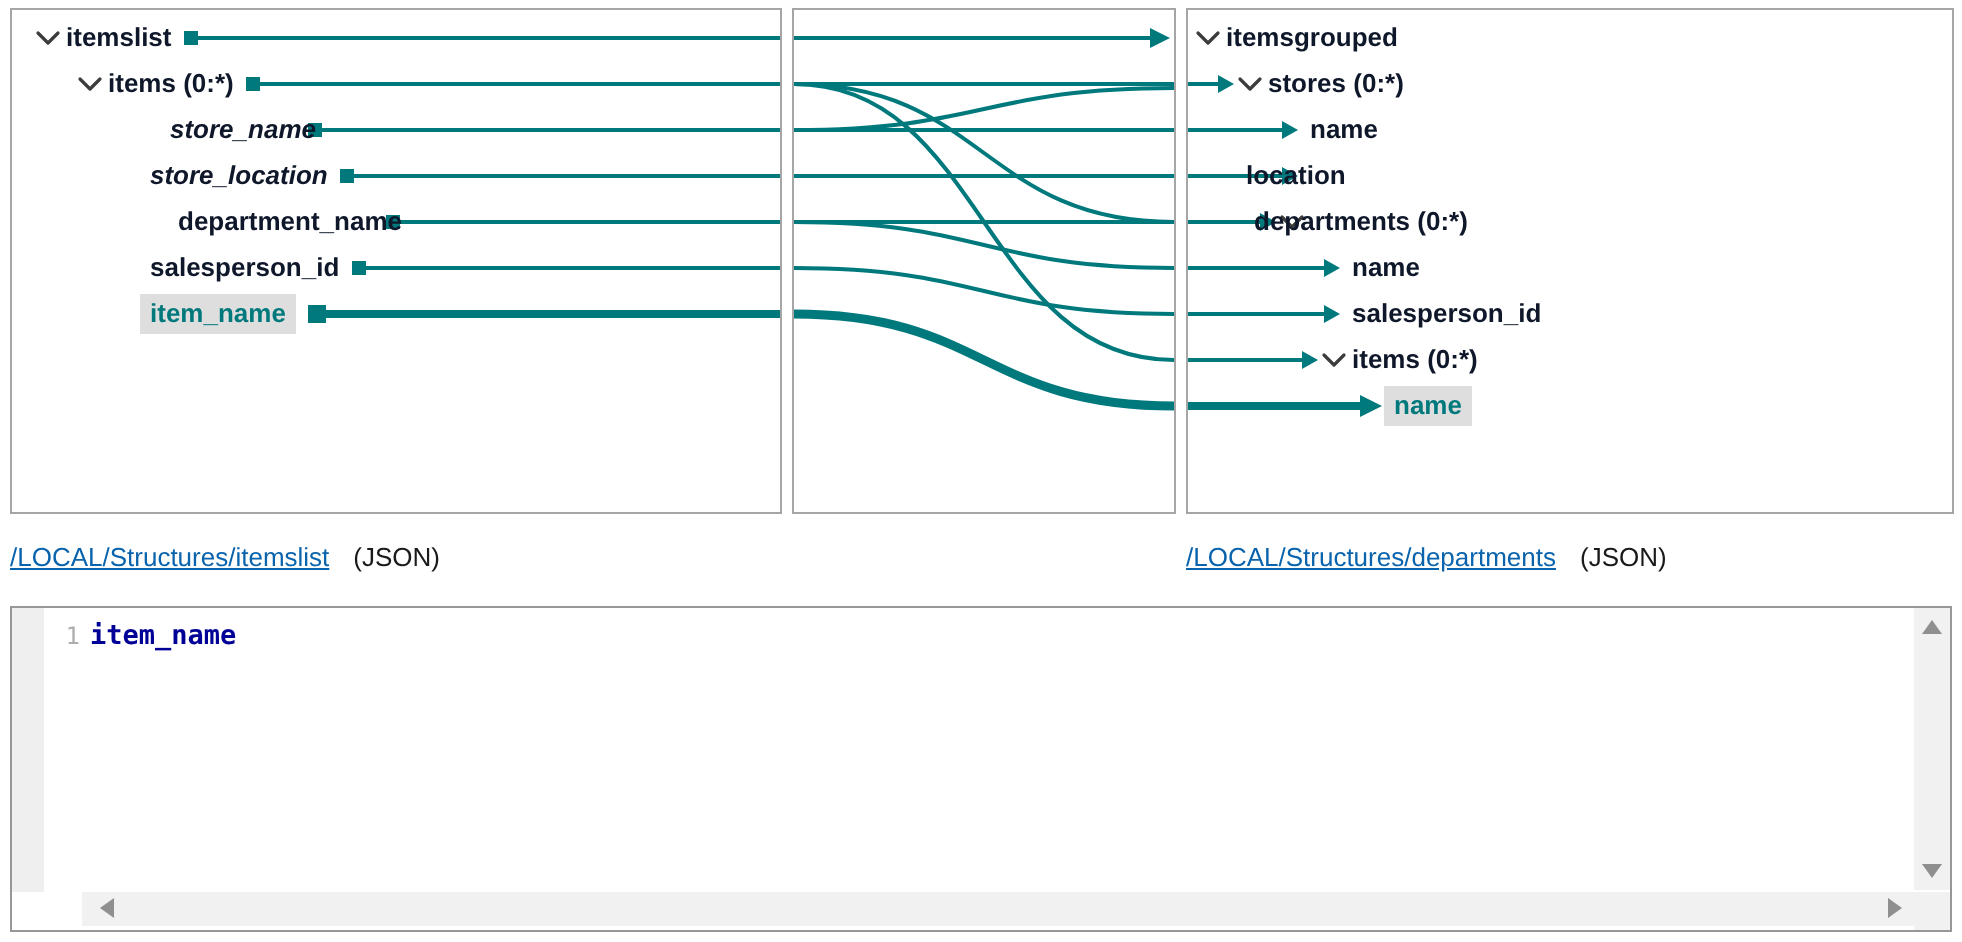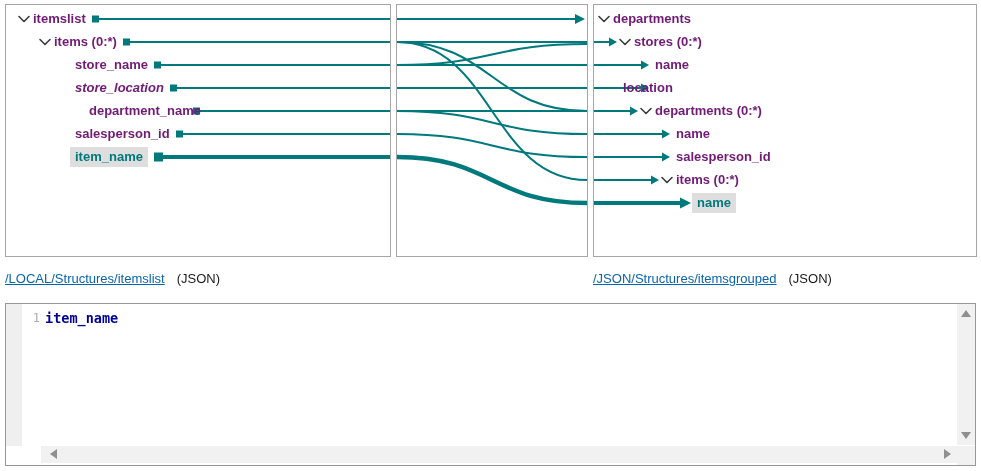--- a/index.html
+++ b/index.html
@@ -1,20 +1,20 @@
 <!DOCTYPE html>
 <html><head>
 <meta charset="utf-8">
 <style>
   html,body{margin:0;padding:0;background:#ffffff;}
   body{width:981px;height:471px;position:relative;font-family:"Liberation Sans",sans-serif;overflow:hidden;}
   .panel{position:absolute;background:#fff;border:1px solid #a6a6a6;box-sizing:border-box;}
   #mapper{position:absolute;left:0;top:0;width:981px;height:262px;}
   #map-svg{position:absolute;left:0;top:0;width:981px;height:262px;z-index:3;}
-  .tree-label{position:absolute;font-size:13px;font-weight:bold;color:#701a75;white-space:nowrap;line-height:17px;z-index:4;}
+  .tree-label{position:absolute;font-size:13px;font-weight:bold;color:#0f172a;white-space:nowrap;line-height:17px;z-index:4;}
   .tree-label.selected{color:#00797d;background:#dedede;padding:1px 5px 2px 5px;margin:-1px 0 0 -5px;}
   .footer-row{position:absolute;top:271px;height:18px;font-size:13px;z-index:2;text-align:center;}
   .footer-link{color:#0a64ad;text-decoration:underline;cursor:pointer;}
   .footer-format{color:#1a1a1a;margin-left:12px;}
   
   #editor{position:absolute;left:5px;top:303px;width:971px;height:163px;border:1px solid #979797;background:#fff;box-sizing:border-box;}
   #gutter-strip{position:absolute;left:0;top:0;width:16px;height:142px;background:#efefef;}
   #line-number{position:absolute;left:16px;top:7px;width:18px;text-align:right;font-family:"DejaVu Sans Mono",monospace;font-size:12px;color:#aeaeae;}
   #code-line{position:absolute;left:39px;top:6px;font-family:"DejaVu Sans Mono",monospace;font-size:13.5px;font-weight:bold;color:#000096;white-space:pre;}
   .scroll-track-h{position:absolute;left:35px;top:142px;width:916px;height:17px;background:#f1f1f1;}
@@ -82,46 +82,46 @@
       <path d="M 397 111 C 492 111 492 134 587 134" stroke="#00797d" stroke-width="2" fill="none"></path>
       <path d="M 397 134 C 492 134 492 157 587 157" stroke="#00797d" stroke-width="2" fill="none"></path>
       <path d="M 397 157 C 492 157 492 203 587 203" stroke="#00797d" stroke-width="4.5" fill="none"></path>
     </svg>
 </div>
 
 <div class="footer-row" style="left:5px;">
   <a class="footer-link">/LOCAL/Structures/itemslist</a><span class="footer-format">(JSON)</span>
 </div>
 <div class="footer-row" style="left:593px;">
-  <a class="footer-link">/JSON/Structures/itemsgrouped</a><span class="footer-format">(JSON)</span>
+  <a class="footer-link">/LOCAL/Structures/departments</a><span class="footer-format">(JSON)</span>
 </div>
 
 <div id="editor">
   <div id="gutter-strip"></div>
   <div id="line-number">1</div>
   <div id="code-line">item_name</div>
   <div class="scroll-track-h">
     <div class="tri tri-left"></div>
     <div class="tri tri-right"></div>
   </div>
   <div class="scroll-track-v">
     <div class="tri tri-up"></div>
     <div class="tri tri-down"></div>
   </div>
   <div class="scroll-corner"></div>
 </div>
 
 <span class="tree-label" style="left: 33px; top: 10px;">itemslist</span>
 <span class="tree-label" style="left: 54px; top: 33px;">items (0:*)</span>
-<span class="tree-label" style="left: 75px; top: 56px;">store_name</span>
+<span class="tree-label" style="left: 85px; top: 56px; font-style: italic;">store_name</span>
 <span class="tree-label" style="left: 75px; top: 79px; font-style: italic;">store_location</span>
 <span class="tree-label" style="left: 89px; top: 102px;">department_name</span>
 <span class="tree-label" style="left: 75px; top: 125px;">salesperson_id</span>
 <span class="tree-label selected" style="left: 75px; top: 148px;">item_name</span>
-<span class="tree-label" style="left: 613px; top: 10px;">departments</span>
+<span class="tree-label" style="left: 613px; top: 10px;">itemsgrouped</span>
 <span class="tree-label" style="left: 634px; top: 33px; text-align: right;">stores (0:*)</span>
 <span class="tree-label" style="left: 655px; top: 56px;">name</span>
 <span class="tree-label" style="left: 623px; top: 79px;">location</span>
-<span class="tree-label" style="left: 655px; top: 102px;">departments (0:*)</span>
+<span class="tree-label" style="left: 627px; top: 102px;">departments (0:*)</span>
 <span class="tree-label" style="left: 676px; top: 125px;">name</span>
 <span class="tree-label" style="left: 676px; top: 148px;">salesperson_id</span>
 <span class="tree-label" style="left: 676px; top: 171px;">items (0:*)</span>
 <span class="tree-label selected" style="left: 697px; top: 194px;">name</span>
 
 </body></html>

